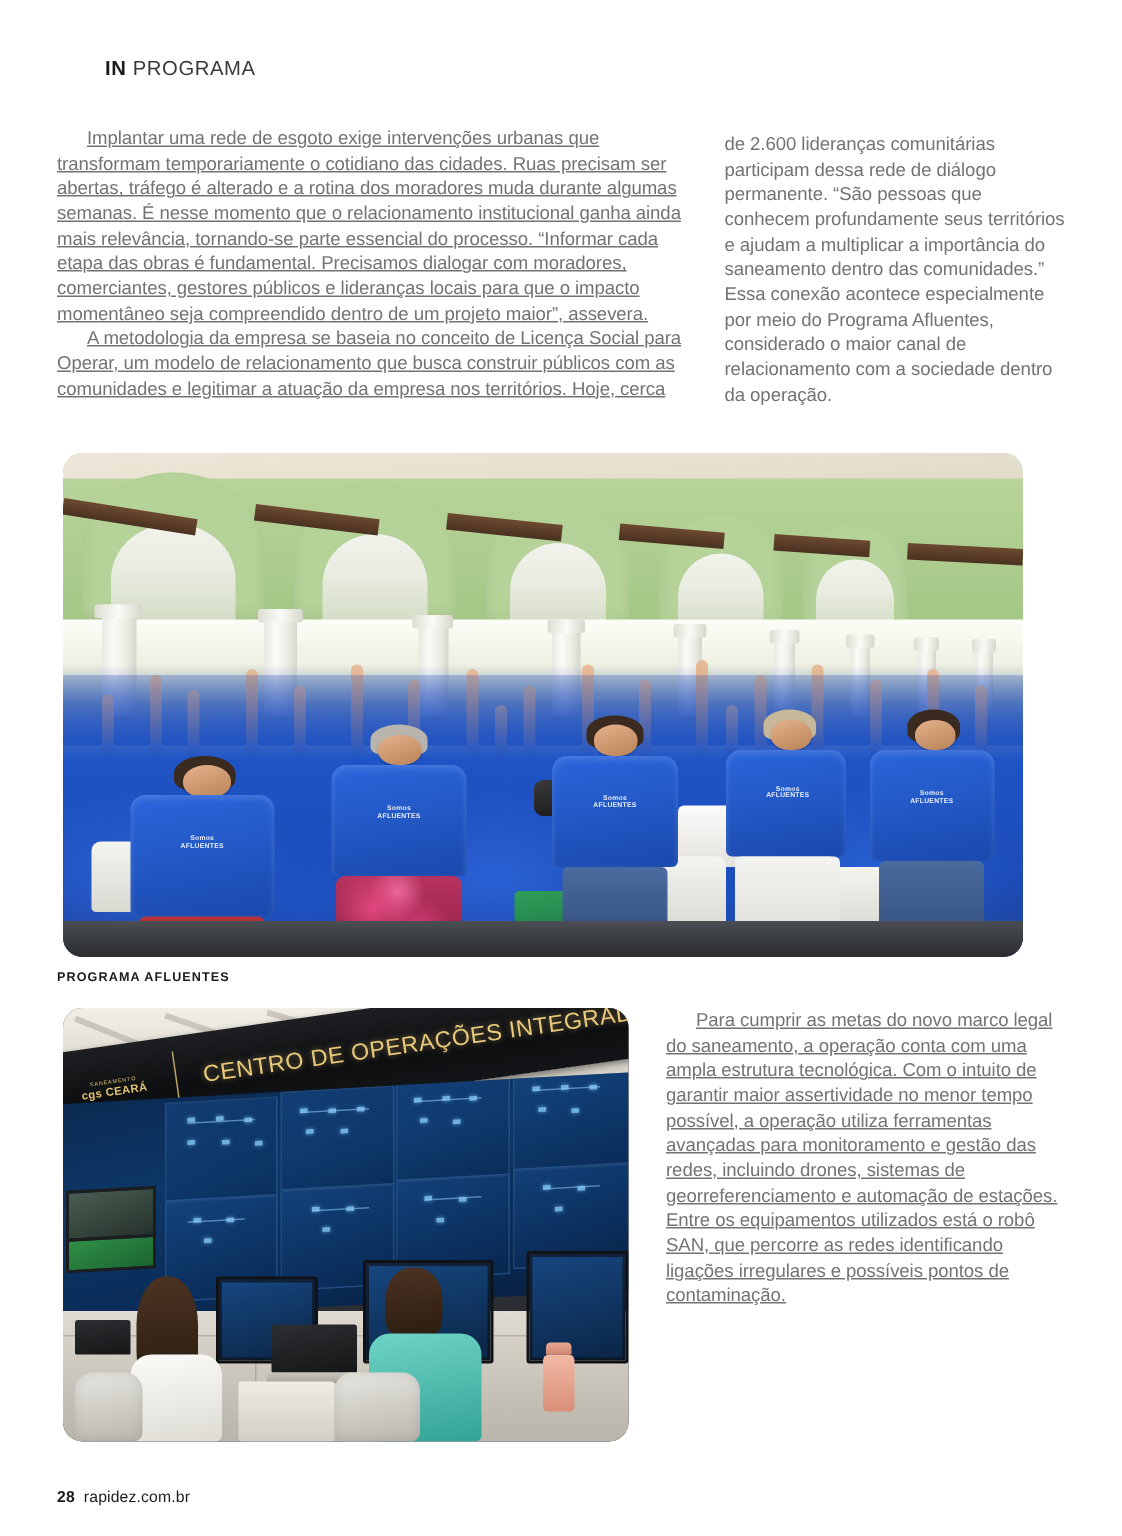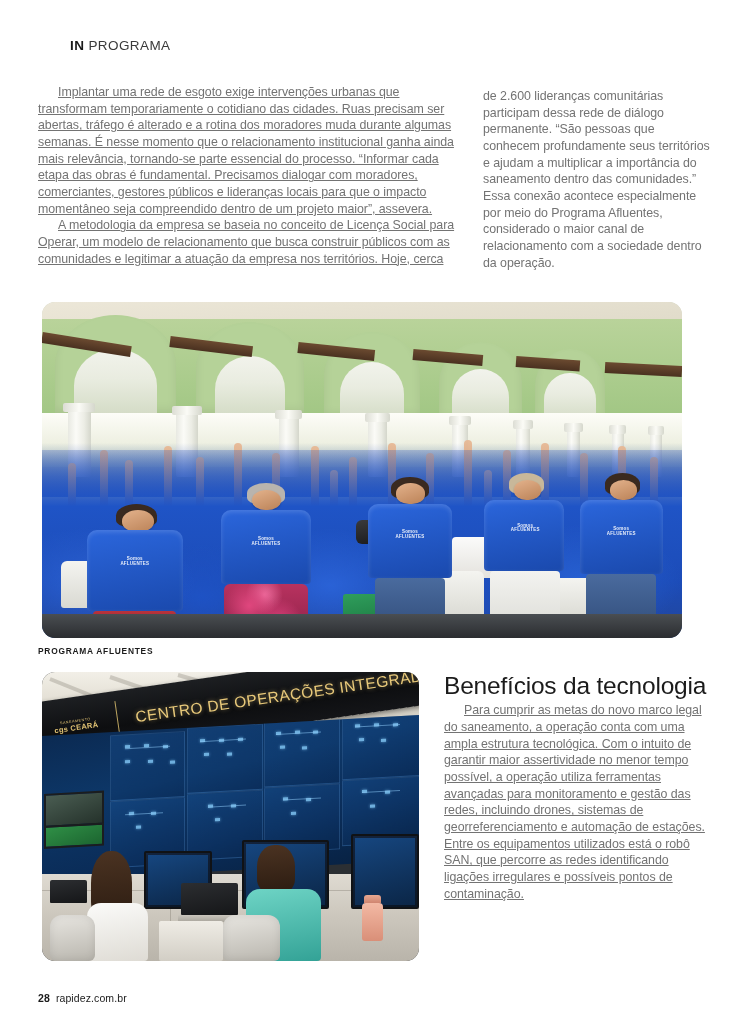--- a/index.html
+++ b/index.html
@@ -663,21 +663,20 @@
     <div class="p2-shirt-white" style="left:12%; top:80%; width:16%; height:20%;"></div>
     <div class="p2-chair" style="left:2%; top:84%; width:12%; height:16%;"></div>
 
     <div class="p2-ponytail" style="left:60%; top:66%; width:4%; height:18%;"></div>
     <div class="p2-person-hair" style="left:57%; top:60%; width:10%; height:16%;"></div>
     <div class="p2-shirt-teal" style="left:54%; top:75%; width:20%; height:25%;"></div>
     <div class="p2-chair" style="left:48%; top:84%; width:15%; height:16%;"></div>
   </div>
 
   <div class="col-right-bottom">
-    <h1 class="headline">Benefícios da tecnologia</h1>
     <p class="body indent">Para cumprir as metas do novo marco legal do saneamento, a operação conta com uma ampla estrutura tecnológica. Com o intuito de garantir maior assertividade no menor tempo possível, a operação utiliza ferramentas avançadas para monitoramento e gestão das redes, incluindo drones, sistemas de georreferenciamento e automação de estações. Entre os equipamentos utilizados está o robô SAN, que percorre as redes identificando ligações irregulares e possíveis pontos de contaminação.</p>
   </div>
 
   <div class="footer">
     <span class="pagenum">28</span><span class="site">rapidez.com.br</span>
   </div>
 
 </div>
 
 </body></html>

